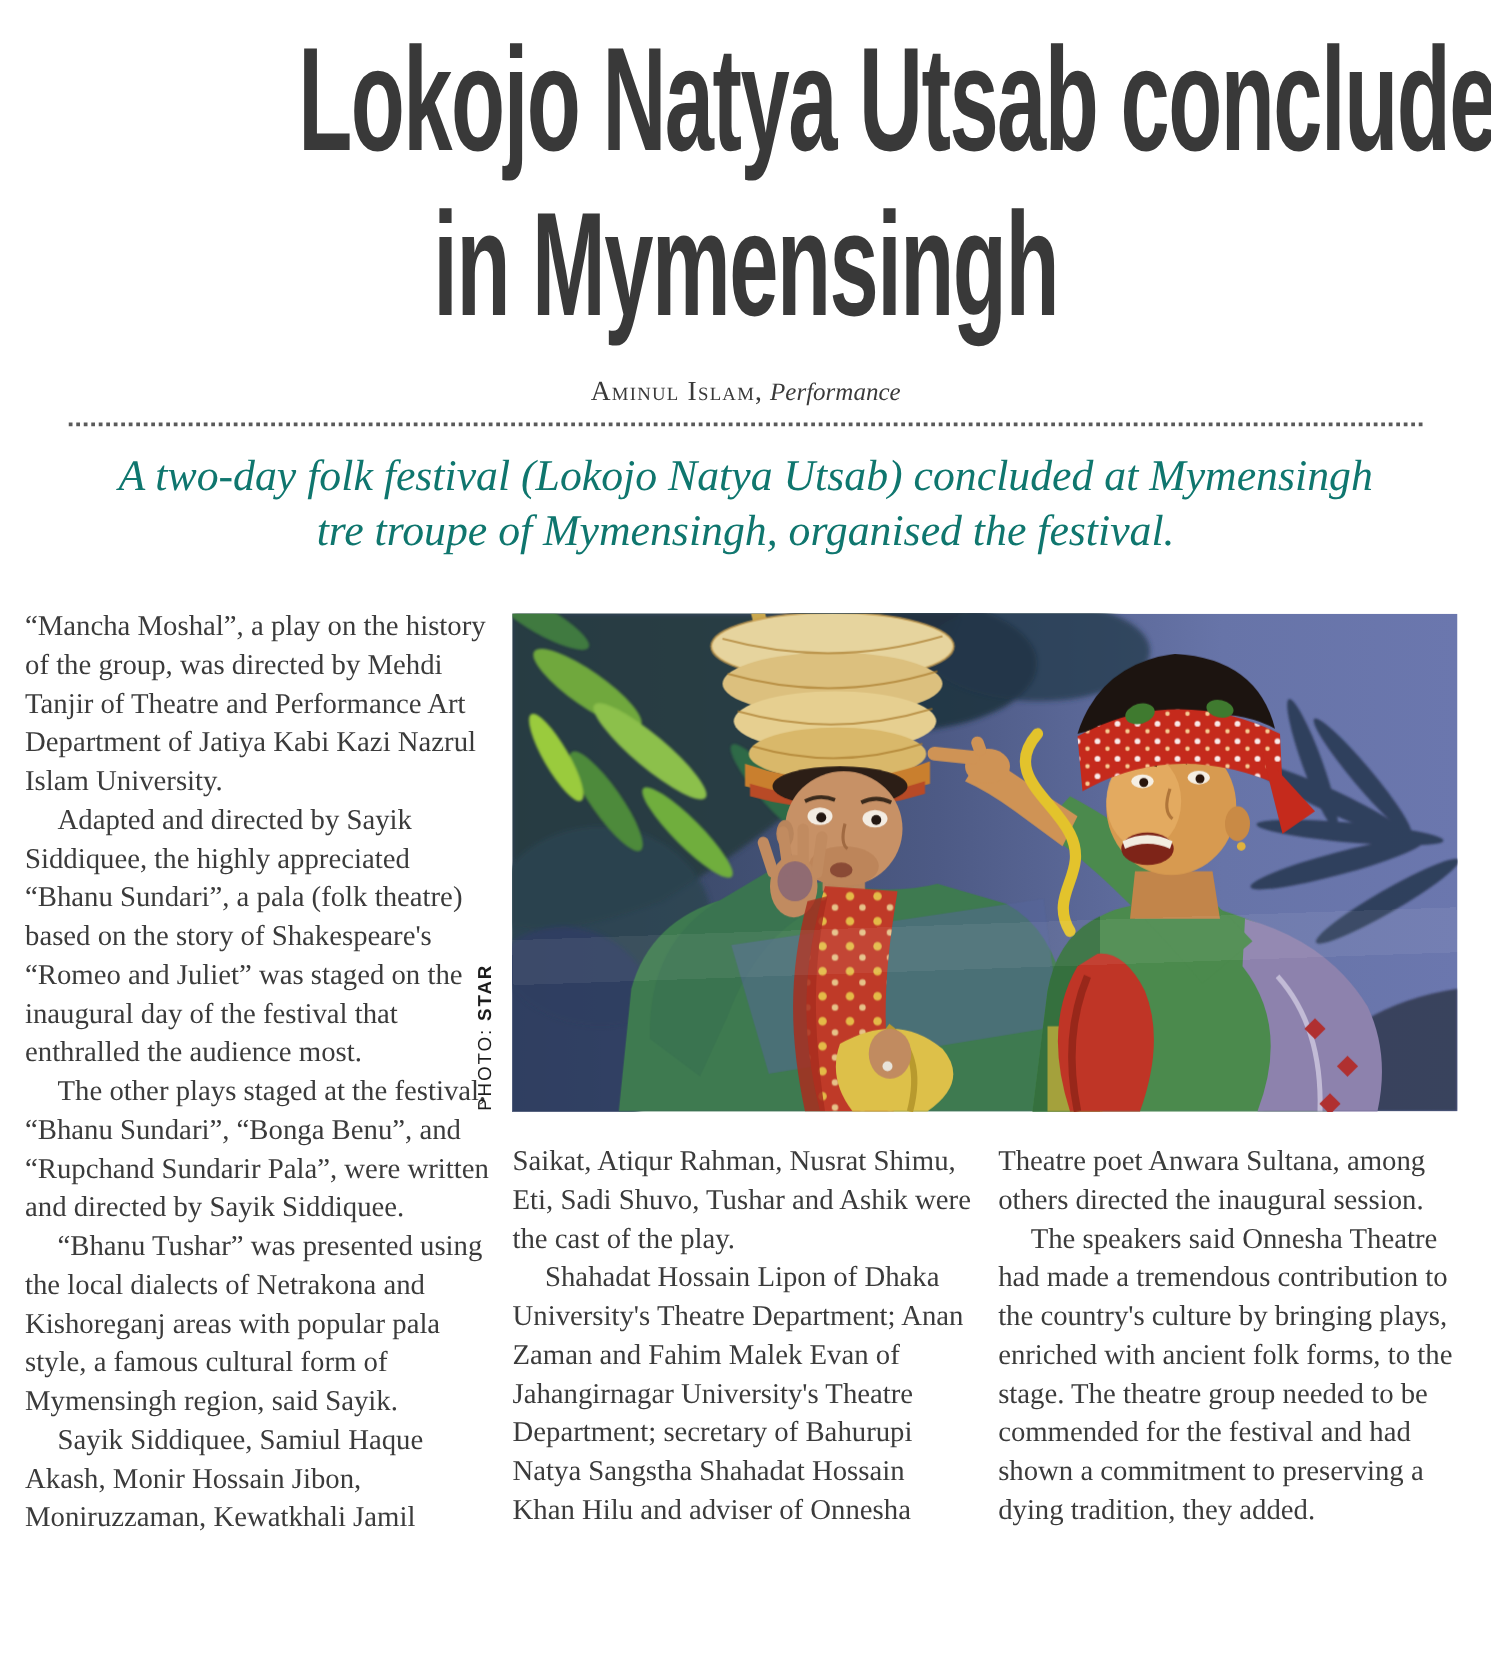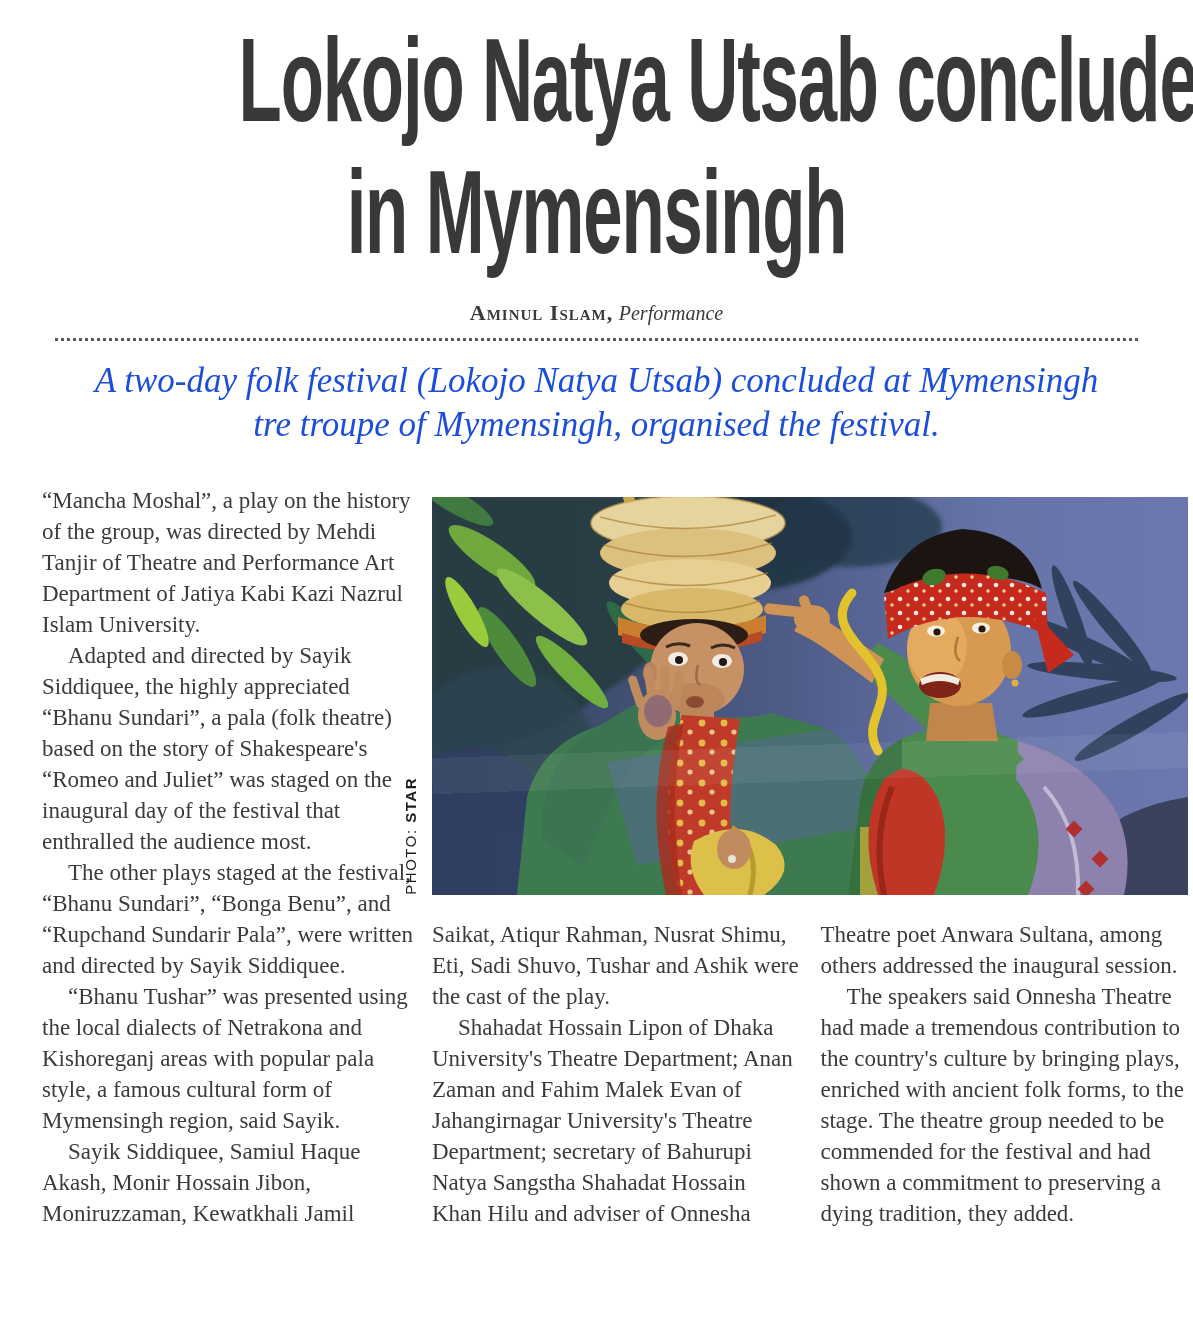--- a/index.html
+++ b/index.html
@@ -7,30 +7,30 @@
     width:1193px;height:1332px;overflow:hidden;position:relative;
     font-family:"Liberation Serif", serif;color:#3c3c3c;
   }
   
   .headline{margin-top:14px;text-align:center;color:#393939;
     font-family:"Liberation Sans", sans-serif;font-weight:bold;}
   .hl-line{display:block;font-size:118px;line-height:132px;white-space:nowrap;
     transform:scaleX(0.60);transform-origin:50% 50%;letter-spacing:-2px;}
   
   .byline{text-align:center;margin-top:22px;font-size:22px;color:#3a3a3a;}
-  .byline .author{font-variant:small-caps;font-weight:bold;letter-spacing:1px;}
+  .byline .author{font-variant:small-caps;font-weight:normal;letter-spacing:1px;}
   .byline .location{font-style:italic;font-size:20px;}
   
   .rule{margin:12px 55px 0 55px;border-top:3px dotted #5a5a5a;height:0;}
   
-  .lede{margin-top:18px;text-align:center;font-style:italic;color:#1d4ed8;
+  .lede{margin-top:18px;text-align:center;font-style:italic;color:#0f766e;
     font-size:35px;line-height:44px;}
   .lede span{display:block;}
   
-  .content{display:flex;gap:17px;padding-left:42px;margin-top:38px;align-items:flex-end;}
+  .content{display:flex;gap:17px;padding-left:20px;margin-top:38px;align-items:center;}
   .col{font-size:23px;line-height:31px;color:#3b3b3b;}
   .col p{margin:0;}
   .col p.indent{text-indent:26px;}
   .col1{width:373px;flex:0 0 373px;}
   .right-wrap{width:756px;flex:0 0 756px;}
   .photo-figure{position:relative;width:756px;height:398px;}
   .photo-figure svg{display:block;width:756px;height:398px;}
   .photo-caption{position:absolute;left:-30px;bottom:0;
     writing-mode:vertical-rl;transform:rotate(180deg);
     font-family:"Liberation Sans", sans-serif;font-size:15px;
@@ -257,20 +257,20 @@
           <rect x="0" y="248" width="756" height="36" fill="#ffffff" opacity="0.06" transform="rotate(-2 378 266)"></rect>
         </svg>
       </figure>
 
       <div class="text-cols">
         <div class="col">
           <p>Saikat, Atiqur Rahman, Nusrat Shimu, Eti, Sadi Shuvo, Tushar and Ashik were the cast of the play.</p>
           <p class="indent">Shahadat Hossain Lipon of Dhaka University's Theatre Department; Anan Zaman and Fahim Malek Evan of Jahangirnagar University's Theatre Department; secretary of Bahurupi Natya Sangstha Shahadat Hossain Khan Hilu and adviser of Onnesha</p>
         </div>
         <div class="col">
-          <p>Theatre poet Anwara Sultana, among others addressed the inaugural session.</p>
+          <p>Theatre poet Anwara Sultana, among others directed the inaugural session.</p>
           <p class="indent">The speakers said Onnesha Theatre had made a tremendous contribution to the country's culture by bringing plays, enriched with ancient folk forms, to the stage. The theatre group needed to be commended for the festival and had shown a commitment to preserving a dying tradition, they added.</p>
         </div>
       </div>
 
     </div>
   </div>
 </div>
 
 </body></html>

